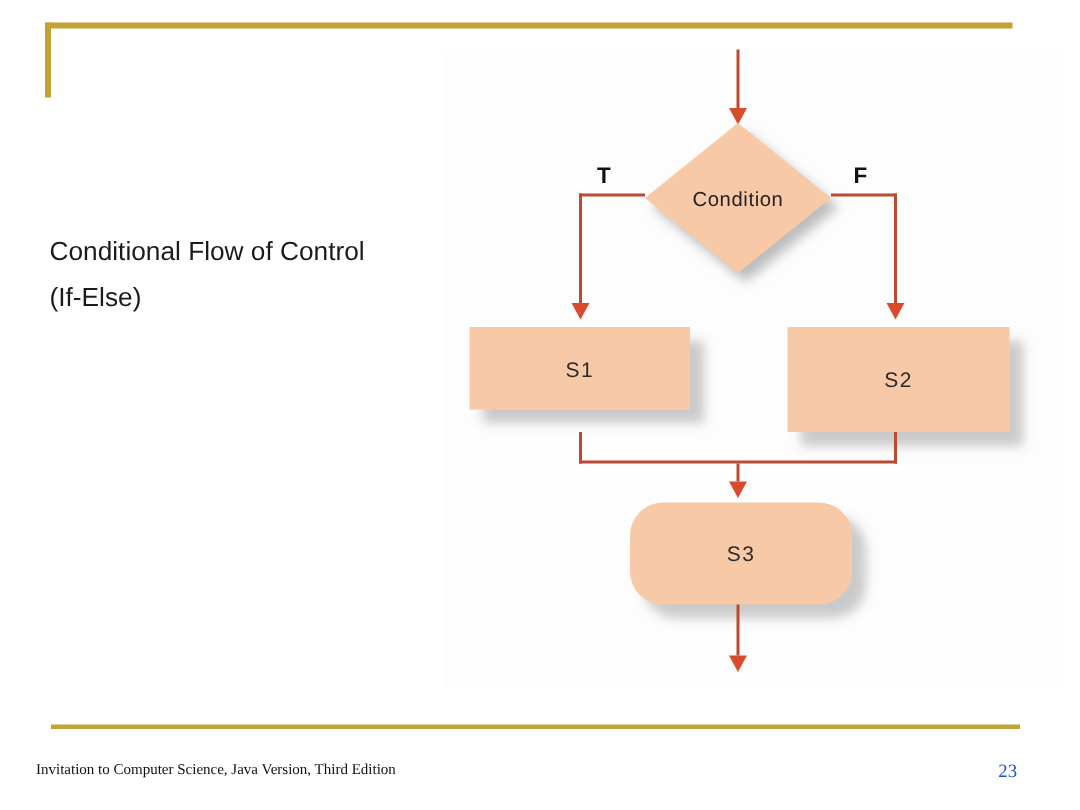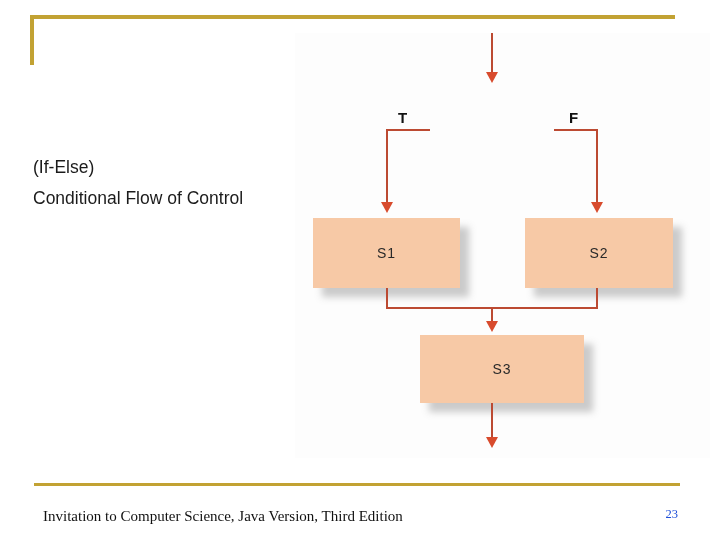--- a/index.html
+++ b/index.html
@@ -18,21 +18,21 @@
 
   
   .gold-h-top{left:30px;top:15px;width:645px;height:4px;background:var(--accent-gold);}
   .gold-v-left{left:30px;top:15px;width:4px;height:50px;background:var(--accent-gold);}
   .gold-h-bottom{left:34px;top:483px;width:646px;height:3px;background:var(--accent-gold);}
 
   
   .caption{left:33px;top:152px;color:#1b1b1b;font-size:17.5px;line-height:31px;white-space:nowrap;}
 
   
-  .footer-text{left:43px;top:508px;font-family:"Liberation Serif",serif;font-size:15px;color:#111;white-space:nowrap;}
+  .footer-text{left:24px;top:508px;font-family:"Liberation Serif",serif;font-size:10px;color:#111;white-space:nowrap;}
   .page-number{top:507px;right:42px;font-family:"Liberation Serif",serif;font-size:12.5px;color:#1d4ed8;}
 
   
   .flowchart{left:295px;top:33px;width:415px;height:425px;background:#fdfdfd;}
   .fc{position:absolute;}
 
   .line-v{width:2px;background:var(--connector);}
   .line-h{height:2px;background:var(--connector);}
   .arrow-down{
     width:0;height:0;
@@ -54,56 +54,61 @@
     display:flex;align-items:center;justify-content:center;}
   .proc-label{font-size:14px;letter-spacing:1px;color:#2a2a2a;}
 </style>
 </head>
 <body>
 
 <div class="abs gold-h-top"></div>
 <div class="abs gold-v-left"></div>
 
 <div class="abs caption">
+  <div>Conditional Flow of Control</div>
   <div>(If-Else)</div>
-  <div>Conditional Flow of Control</div>
 </div>
 
 <div class="abs flowchart">
 
   <div class="fc line-v" style="left:196px;top:0;height:39px;"></div>
   <div class="fc arrow-down" style="left:191px;top:39px;"></div>
 
+  <div class="fc diamond-wrap">
+    <div class="diamond">
+      <span class="diamond-label">Condition</span>
+    </div>
+  </div>
 
   <div class="fc branch-label" style="left:103px;top:76px;">T</div>
   <div class="fc branch-label" style="left:274px;top:76px;">F</div>
 
   <div class="fc line-h" style="left:91px;top:96px;width:44px;"></div>
   <div class="fc line-v" style="left:91px;top:96px;height:73px;"></div>
   <div class="fc arrow-down" style="left:86px;top:169px;"></div>
 
   <div class="fc line-h" style="left:259px;top:96px;width:44px;"></div>
   <div class="fc line-v" style="left:301px;top:96px;height:73px;"></div>
   <div class="fc arrow-down" style="left:296px;top:169px;"></div>
 
-  <div class="fc proc-box" style="left:18px;top:185px;width:147px;height:70px;">
+  <div class="fc proc-box" style="left:18px;top:185px;width:147px;height:55px;">
     <span class="proc-label">S1</span>
   </div>
 
   <div class="fc proc-box" style="left:230px;top:185px;width:148px;height:70px;text-align:center;">
     <span class="proc-label">S2</span>
   </div>
 
   <div class="fc line-v" style="left:91px;top:255px;height:21px;"></div>
   <div class="fc line-v" style="left:301px;top:255px;height:21px;"></div>
   <div class="fc line-h" style="left:91px;top:274px;width:212px;"></div>
   <div class="fc line-v" style="left:196px;top:276px;height:12px;"></div>
   <div class="fc arrow-down" style="left:191px;top:288px;"></div>
 
-  <div class="fc proc-box" style="left:125px;top:302px;width:164px;height:68px;">
+  <div class="fc proc-box" style="left:125px;top:302px;width:148px;height:68px;border-radius:22px;">
     <span class="proc-label">S3</span>
   </div>
 
   <div class="fc line-v" style="left:196px;top:370px;height:34px;"></div>
   <div class="fc arrow-down" style="left:191px;top:404px;"></div>
 
 </div>
 
 <div class="abs gold-h-bottom"></div>
 <div class="abs footer-text">Invitation to Computer Science, Java Version, Third Edition</div>

